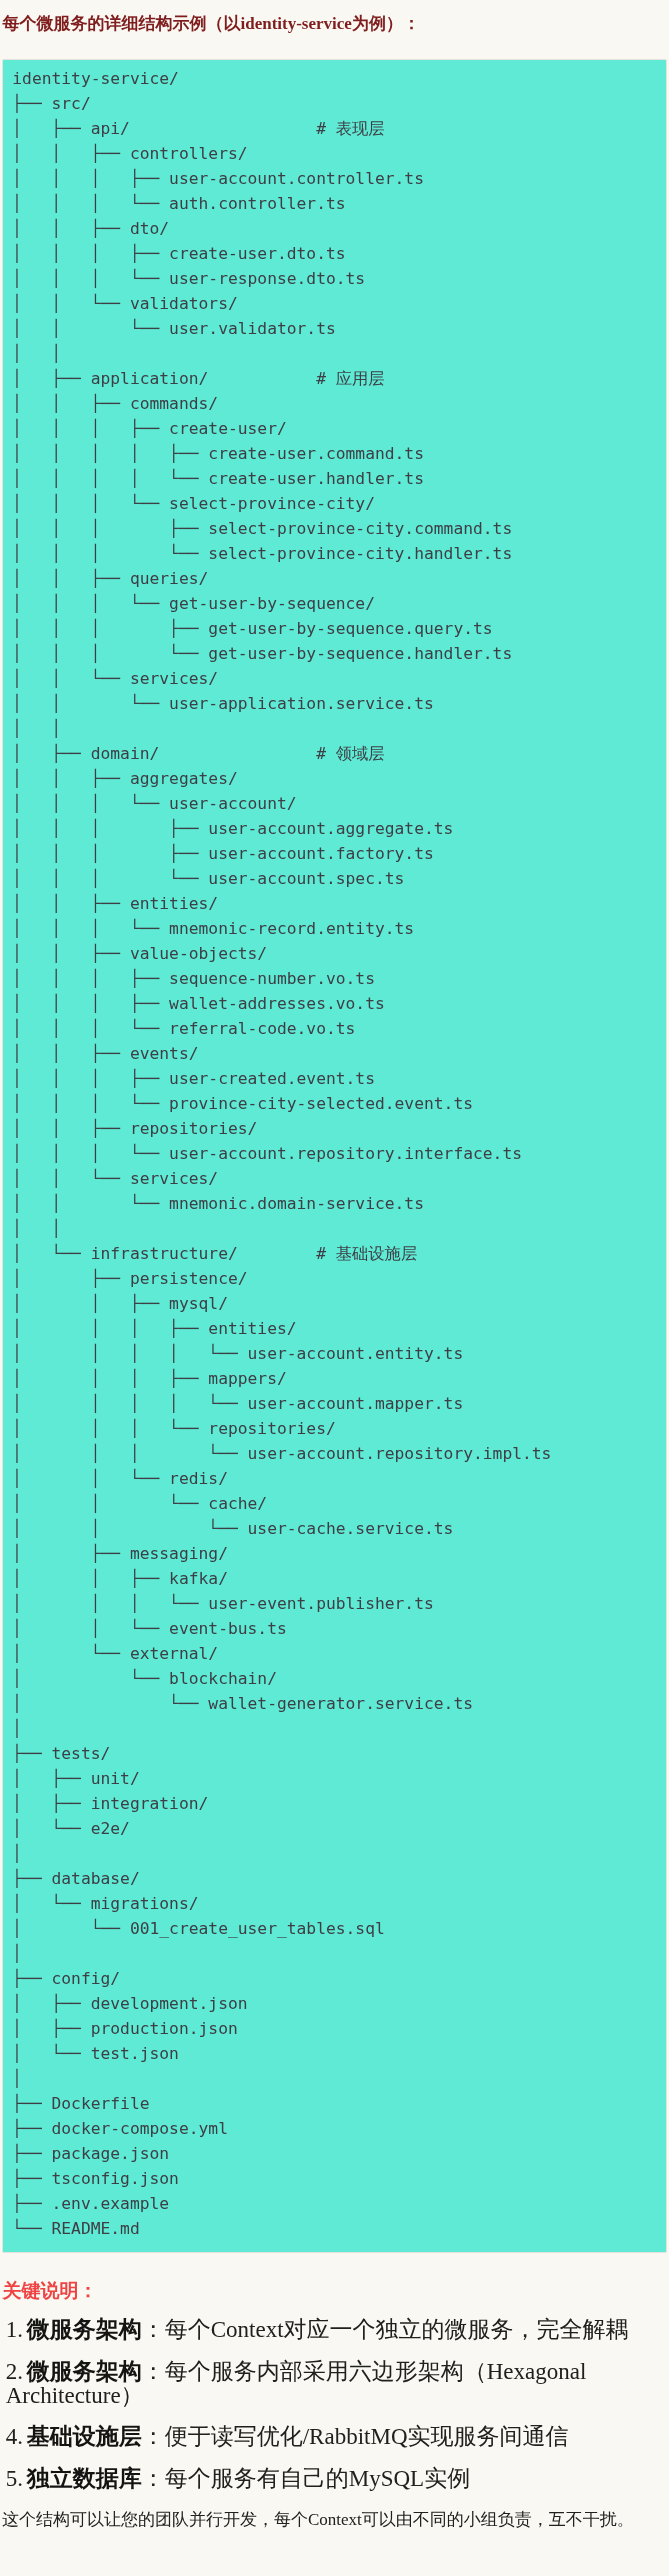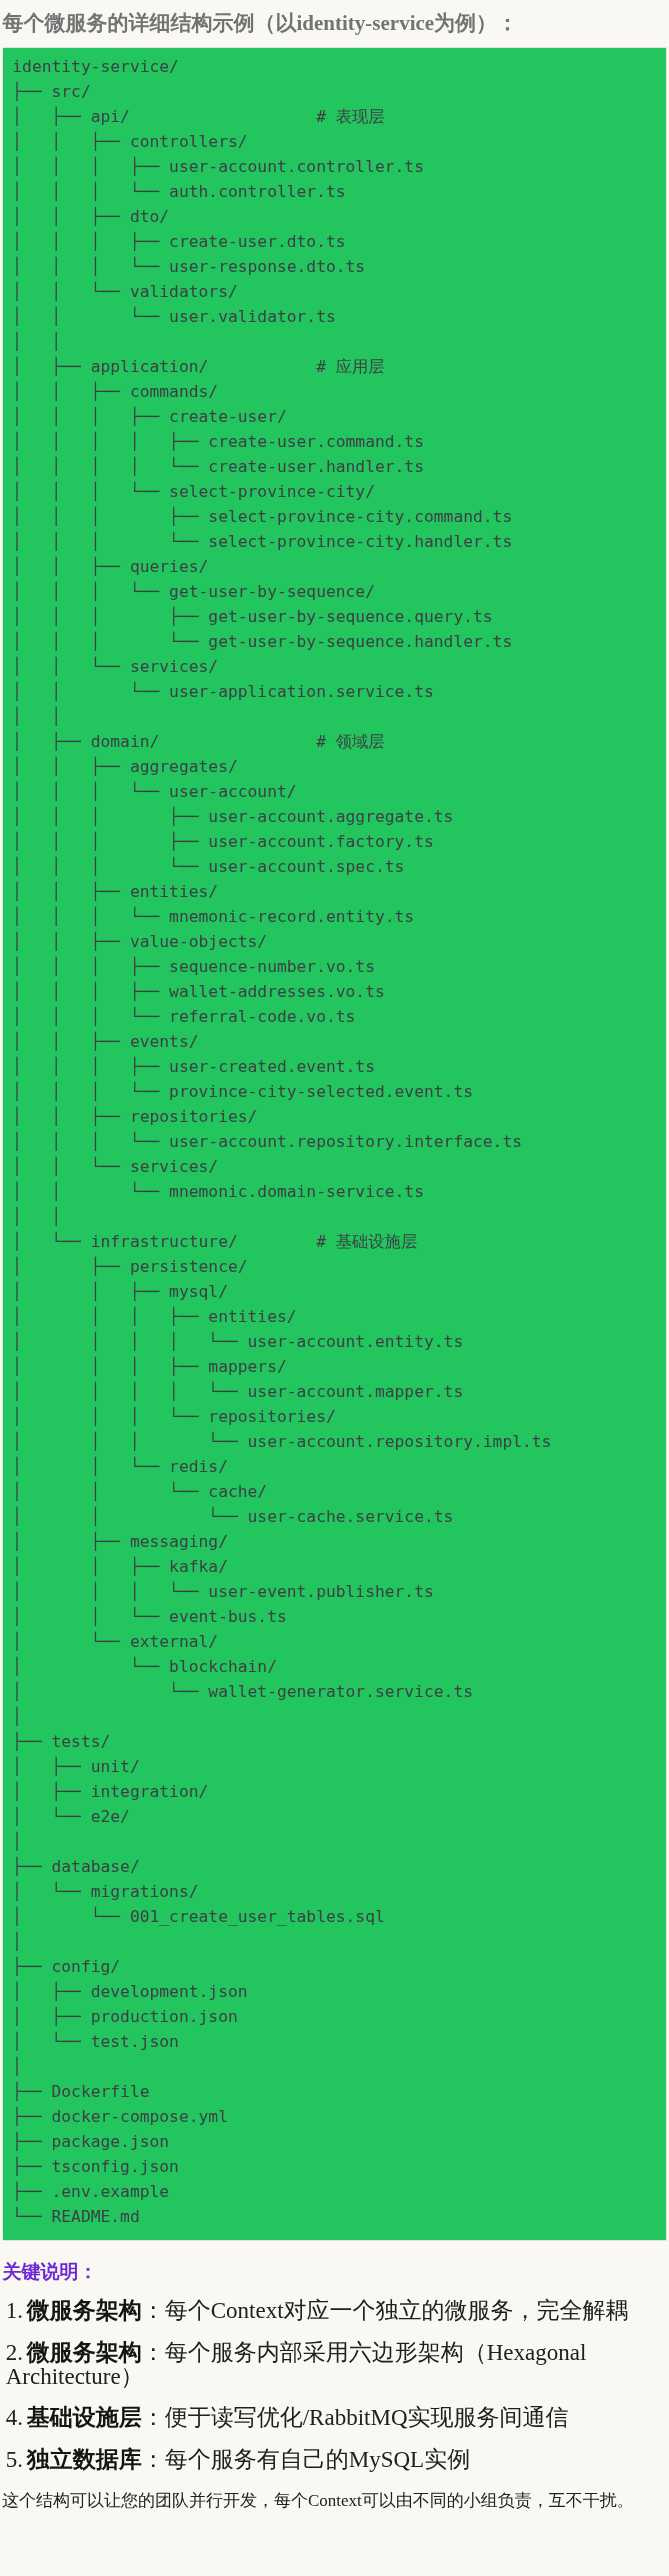--- a/index.html
+++ b/index.html
@@ -6,49 +6,49 @@
   body{
     width:669px;
     background:#f9f8f3;
     color:#1d1c19;
     font-family:"Liberation Serif","DejaVu Serif",serif;
   }
   .page{padding:0 1.9px;}
   .doc-title{
     margin:10px 0 0 0;
     padding:0 0.6px;
-    font-size:21px;
+    font-size:17px;
     line-height:27.5px;
     font-weight:bold;
-    color:#737373;
+    color:#7f1d1d;
     font-family:"Liberation Serif","DejaVu Serif",serif;
   }
   .code-block{
-    margin-top:9px;
-    background:#22c55e;
+    margin-top:21px;
+    background:#5eead4;
     border:0.6px solid #e4e2da;
     border-radius:2px;
     padding:6.3px 9.4px 11.3px 9.4px;
     overflow:hidden;
   }
   .code-block pre{
     margin:0;
     font-family:"DejaVu Sans Mono","Liberation Mono",monospace;
     font-size:16.3px;
     line-height:25px;
     color:#3e3e45;
     white-space:pre;
   }
   .notes-heading{
-    margin:18px 0 0 0;
+    margin:25px 0 0 0;
     padding:0 0.6px;
     font-size:19px;
     line-height:25px;
     font-weight:bold;
-    color:#6d28d9;
+    color:#ef4444;
   }
   ol.notes-list{
     list-style:none;
     margin:15px 0 0 0;
     padding:0 0 0 3.8px;
   }
   ol.notes-list li{
     font-size:23px;
     line-height:24px;
     margin:0 0 17.5px 0;

